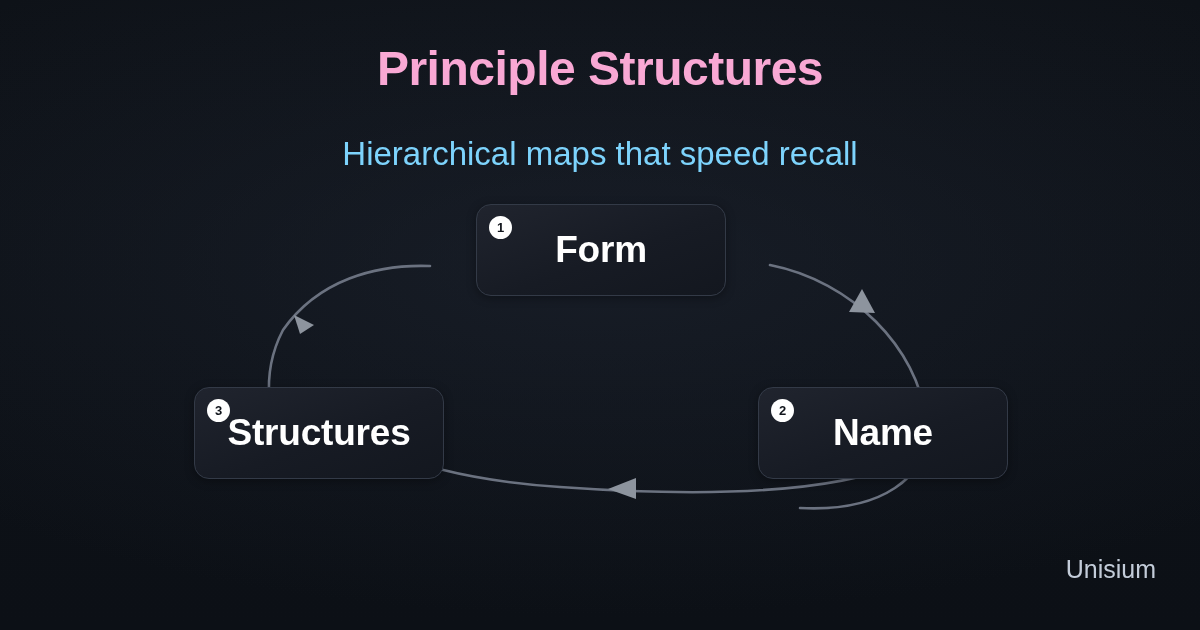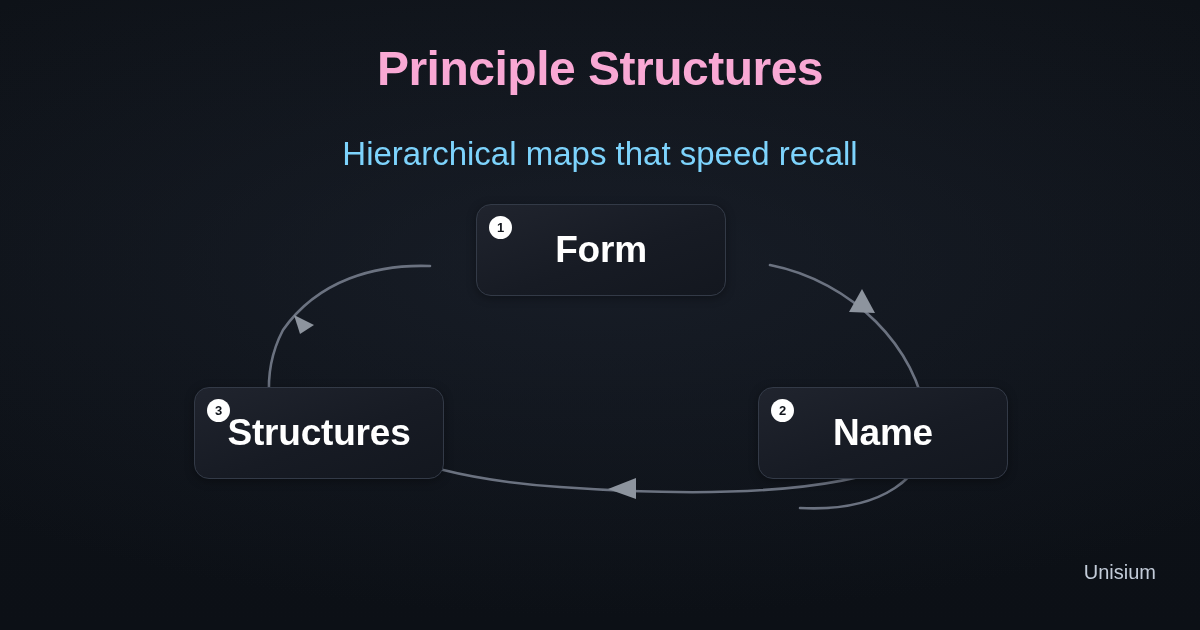--- a/index.html
+++ b/index.html
@@ -110,21 +110,21 @@
   #node-form       { left: 758px; top: 387px; width: 250px; height: 92px; }
 
   
   #node-conditions .node-label { overflow: visible; }
 
   
   .footer {
     position: absolute;
     right: 44px;
     bottom: 48px;
-    font-size: 20px;
+    font-size: 25px;
     font-weight: 400;
     color: #c3ccd9;
     line-height: 1;
     margin-top: 12px;
   }
 </style>
 </head>
 <body>
 
 <div class="bg-wash"></div>

